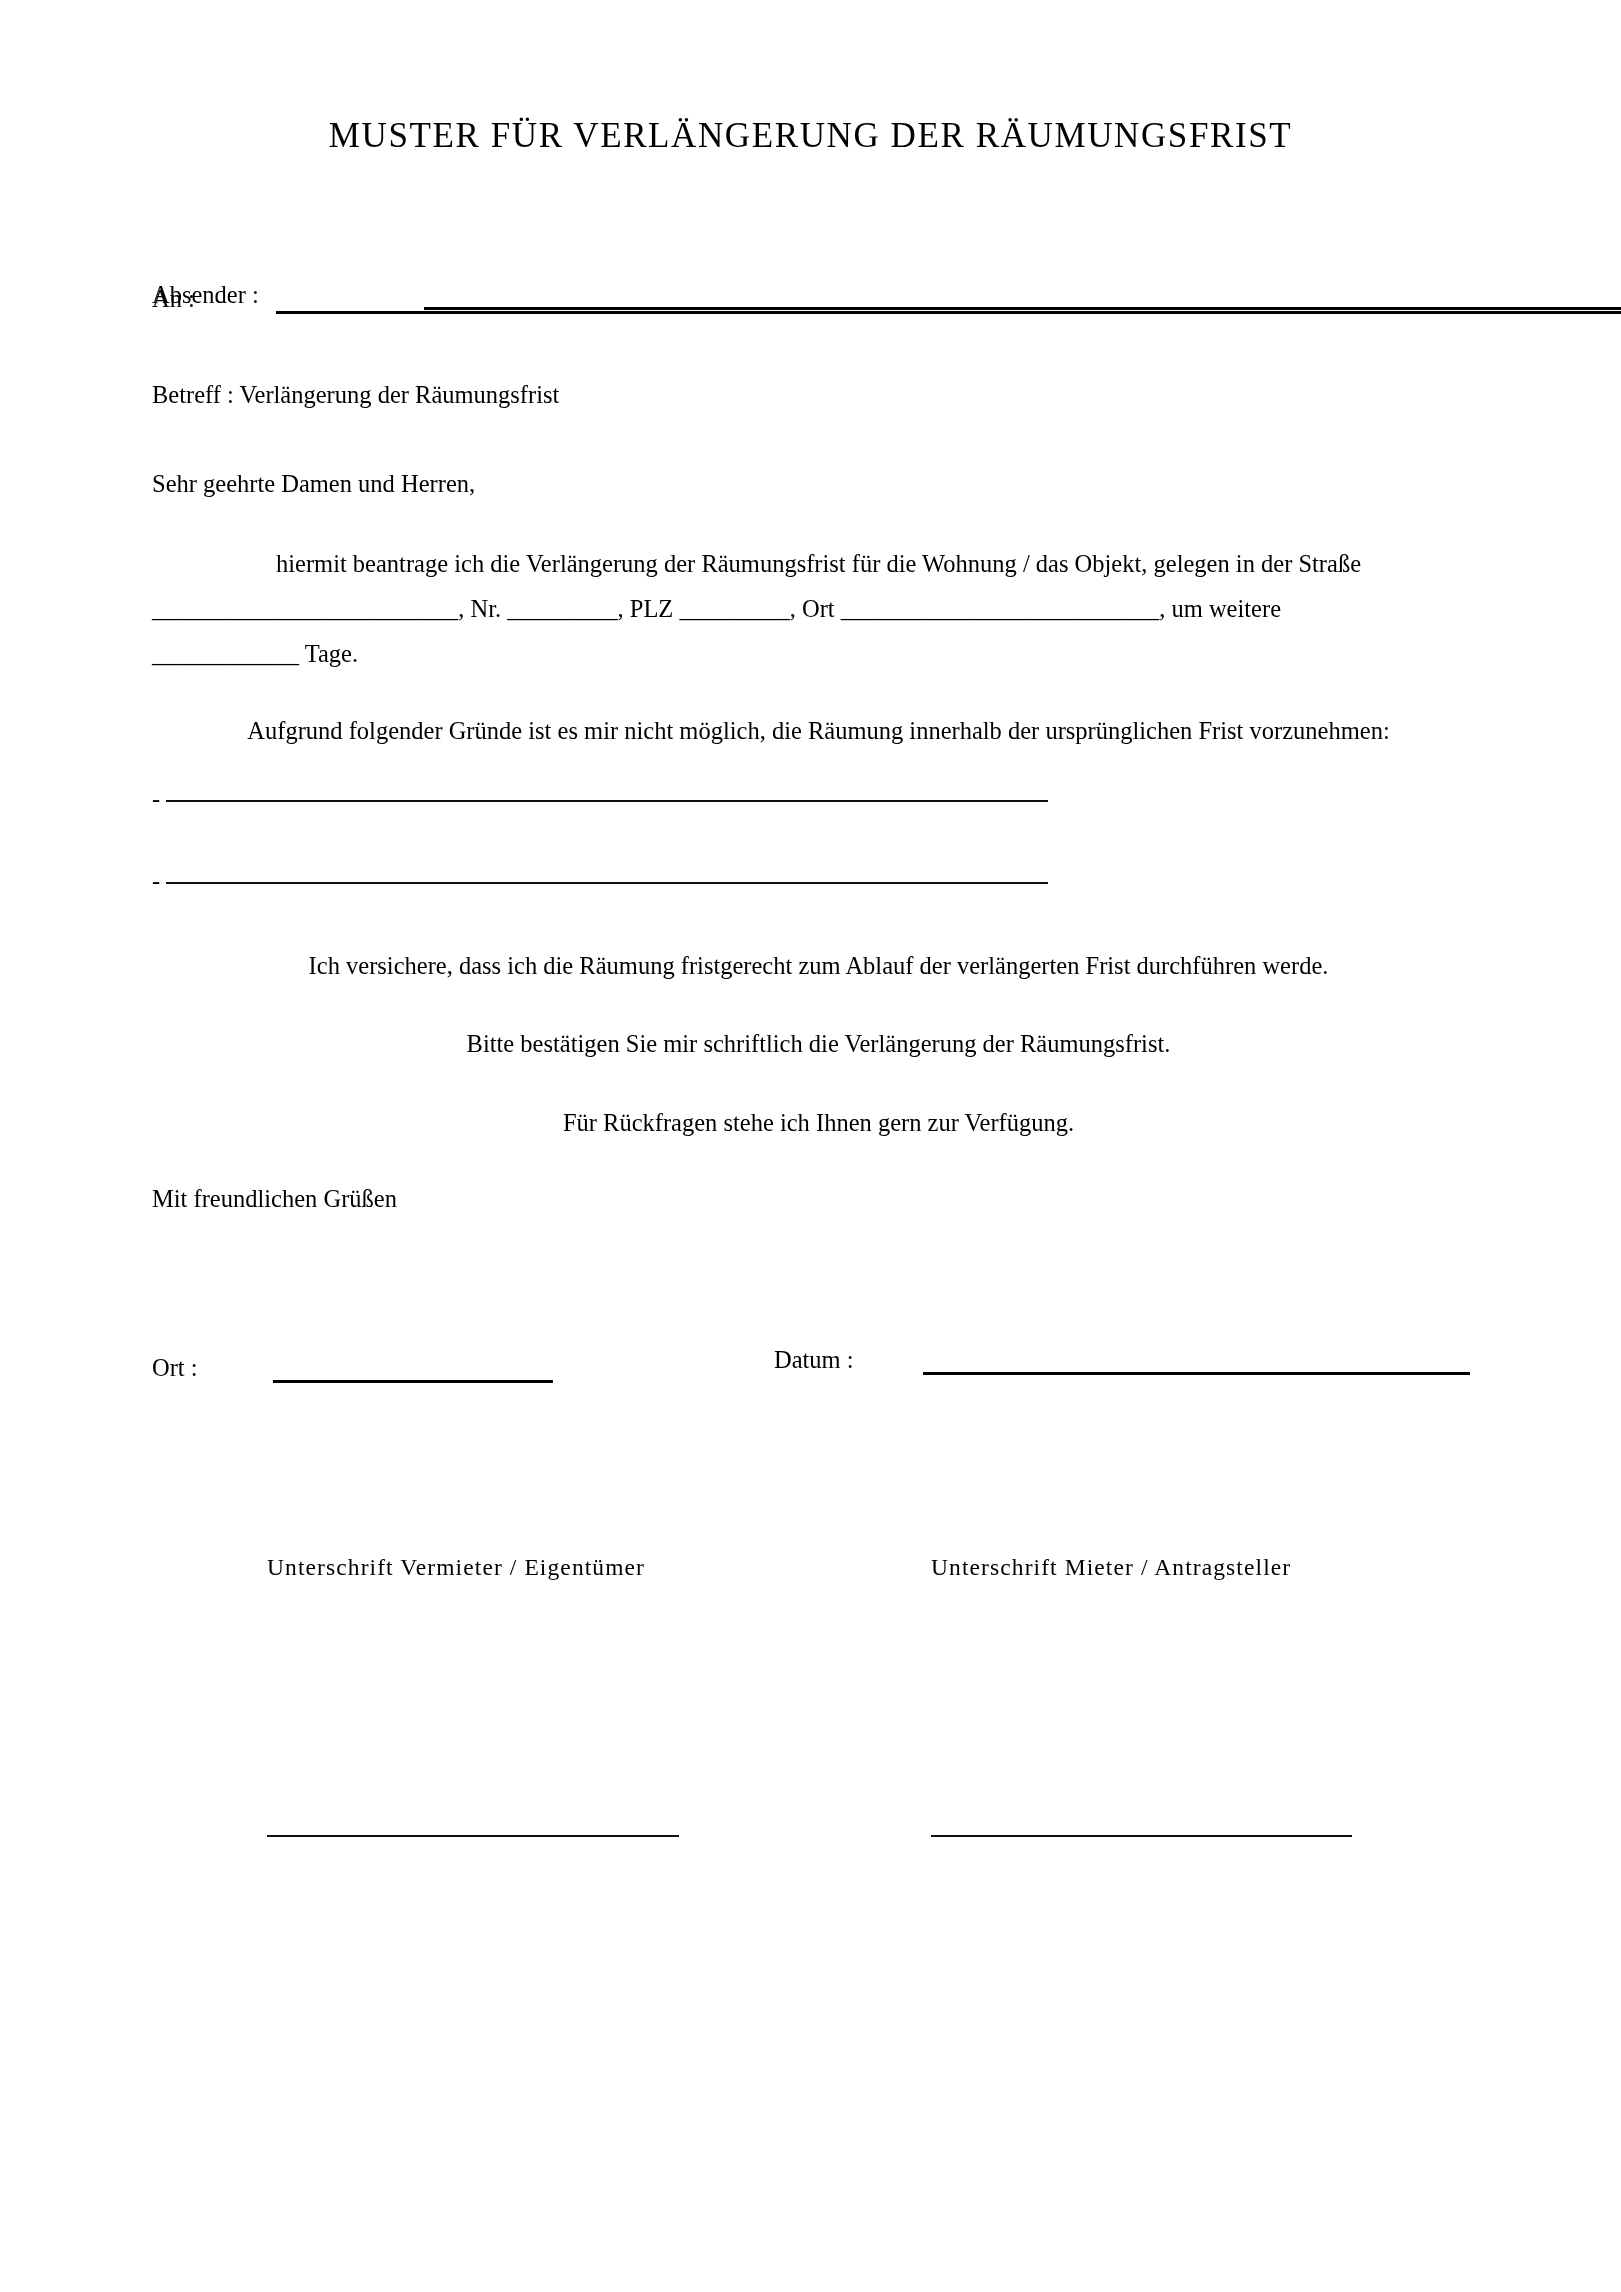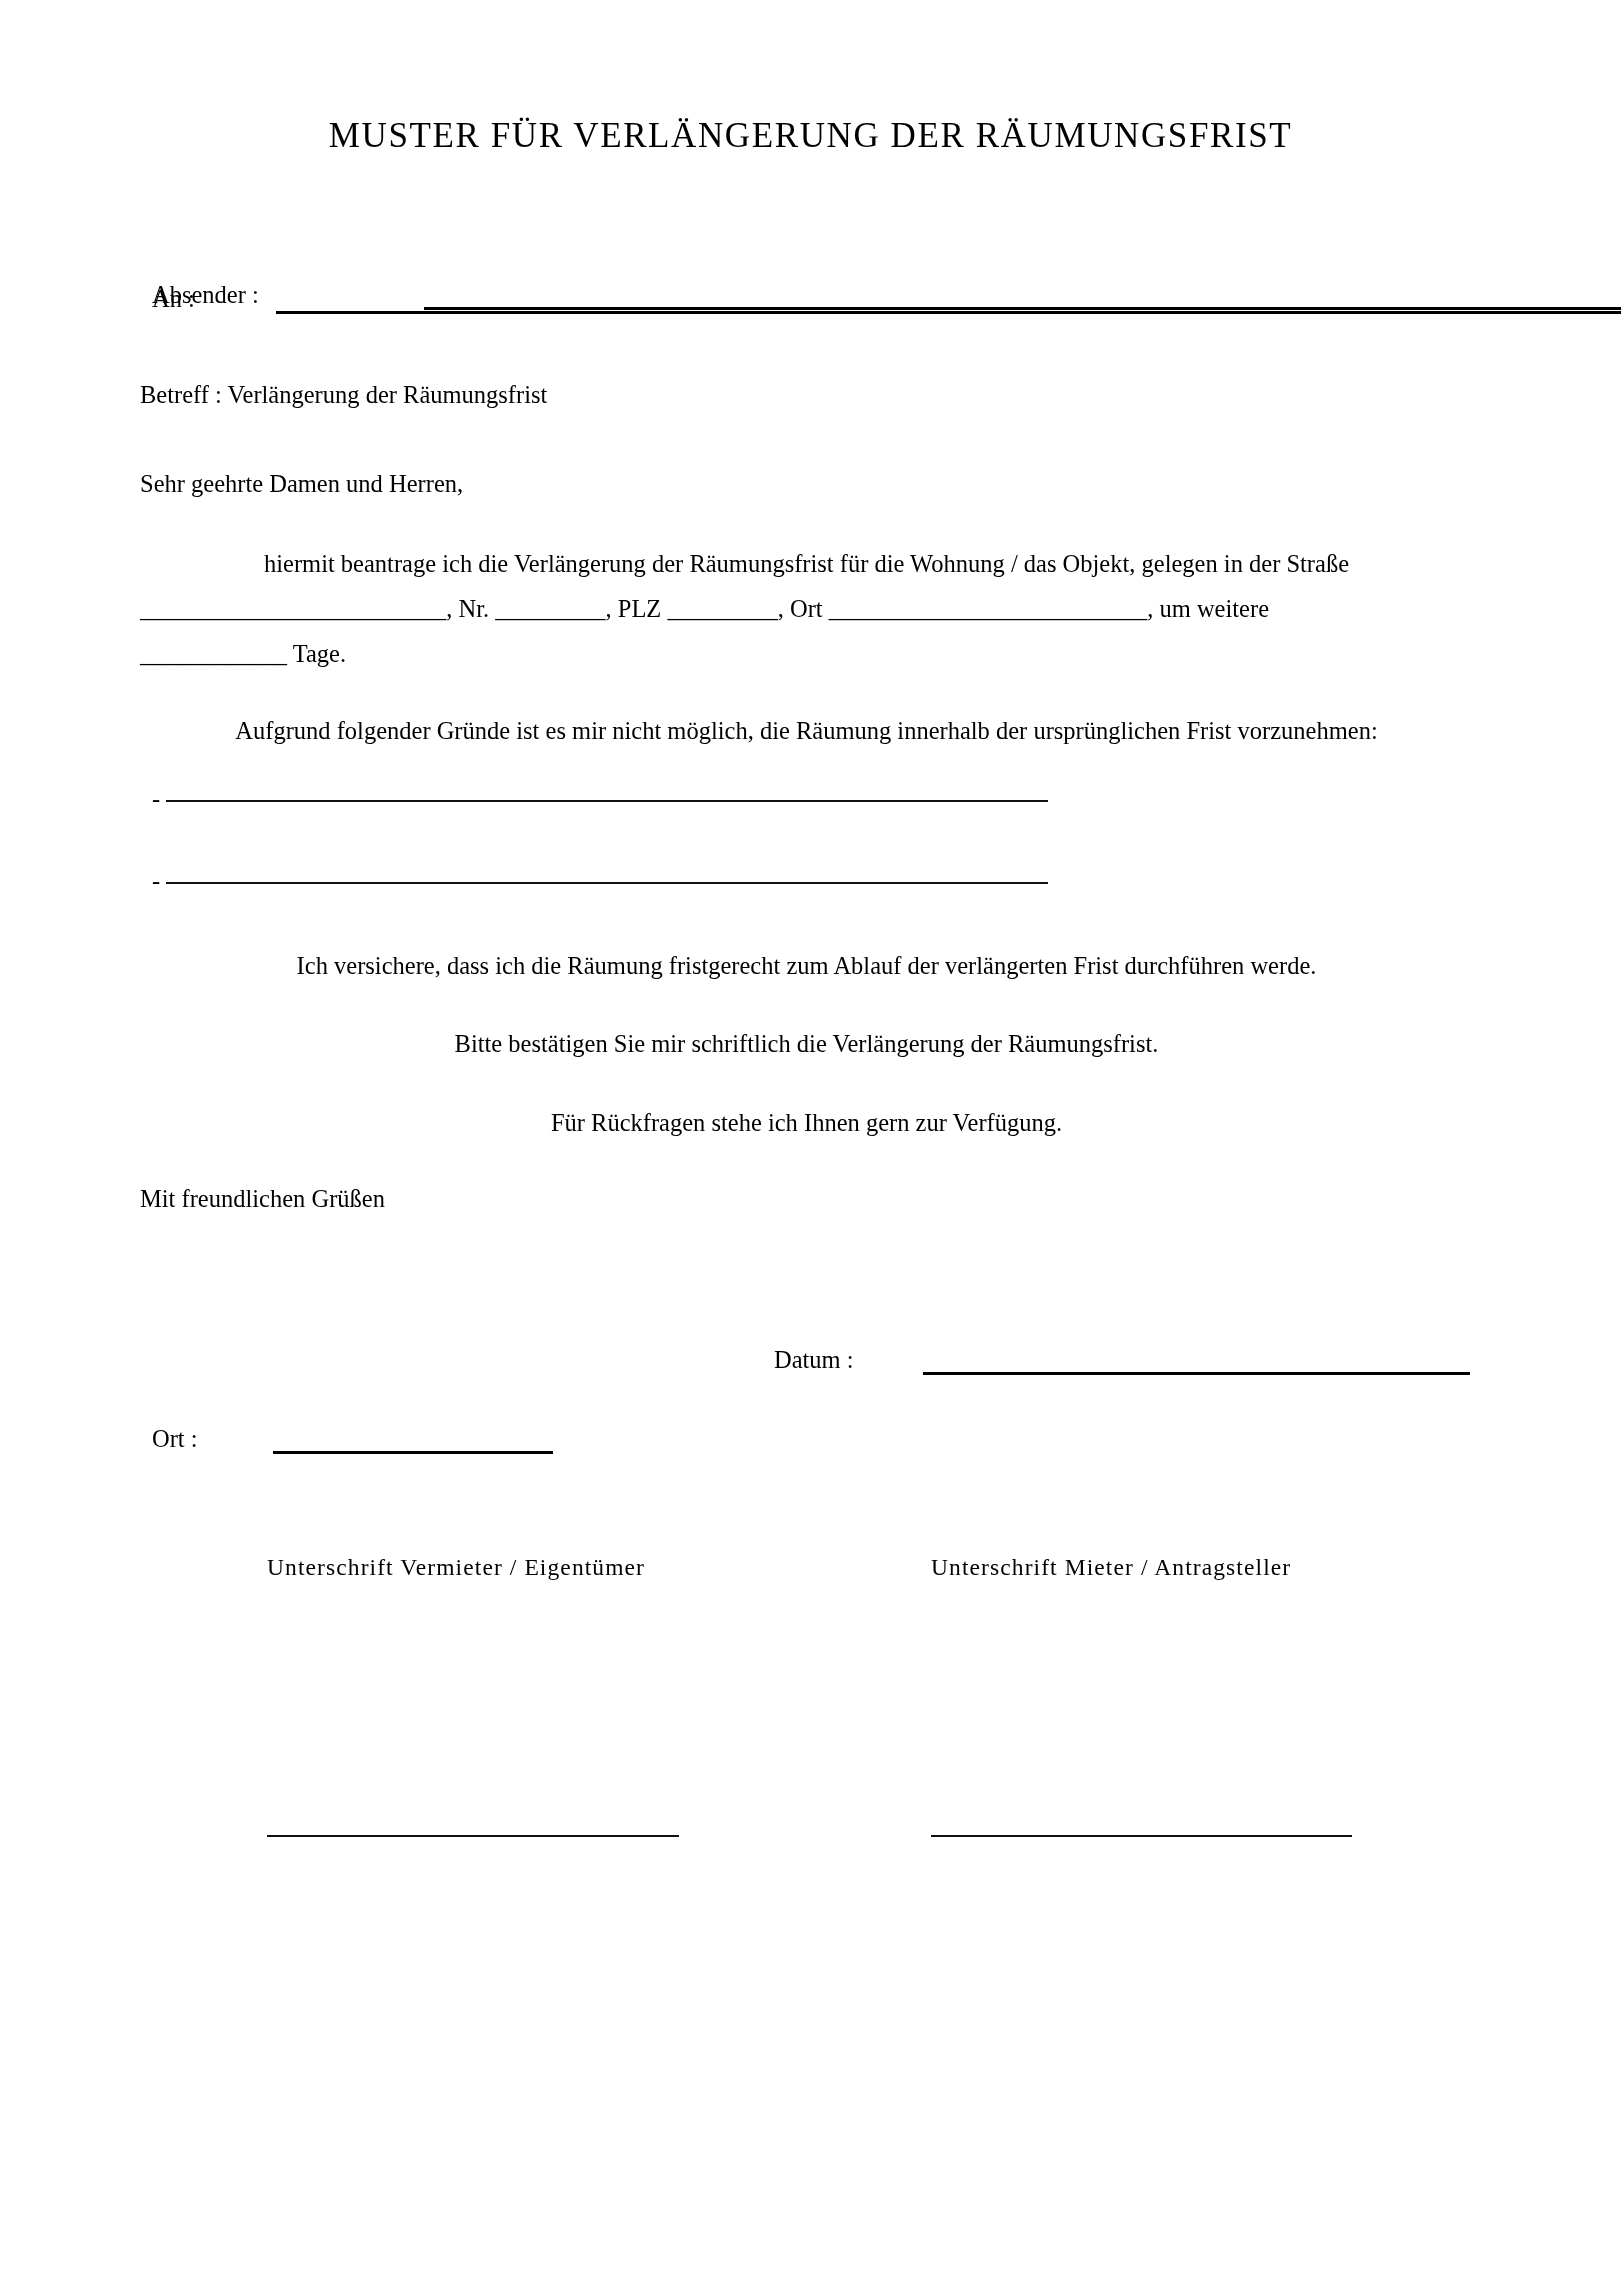--- a/index.html
+++ b/index.html
@@ -53,21 +53,21 @@
   }
   .rule {
     position: absolute;
     height: 0;
     border-bottom: 3.9px solid #000000;
   }
 
   
   .para {
     position: absolute;
-    left: 140px;
+    left: 152px;
     font-size: 24.5px;
     line-height: 45px;
     white-space: pre-wrap;
   }
   .para-wide {
     width: 1333px;
     text-align: center;
   }
 
   
@@ -147,21 +147,21 @@
   </div>
 
   <div class="para para-wide" style="top:943px;">Ich versichere, dass ich die Räumung fristgerecht zum Ablauf der verlängerten Frist durchführen werde.</div>
 
   <div class="para para-wide" style="top:1021px;">Bitte bestätigen Sie mir schriftlich die Verlängerung der Räumungsfrist.</div>
 
   <div class="para para-wide" style="top:1100px;">Für Rückfragen stehe ich Ihnen gern zur Verfügung.</div>
 
   <div class="para" style="top:1176px;">Mit freundlichen Grüßen</div>
 
-  <div class="field-row" style="left:152px; top:1424px; width:1318px;">
+  <div class="field-row" style="left:152px; top:1353px; width:1318px;">
     <span class="field-label">Ort :</span>
     <span class="rule" style="left:121px; top:27.4px; width:280px;"></span>
   </div>
 
   <div class="field-row" style="left:774px; top:1345px; width:696px;">
     <span class="field-label">Datum :</span>
     <span class="rule" style="left:149px; top:27.4px; width:547px;"></span>
   </div>
 
 

